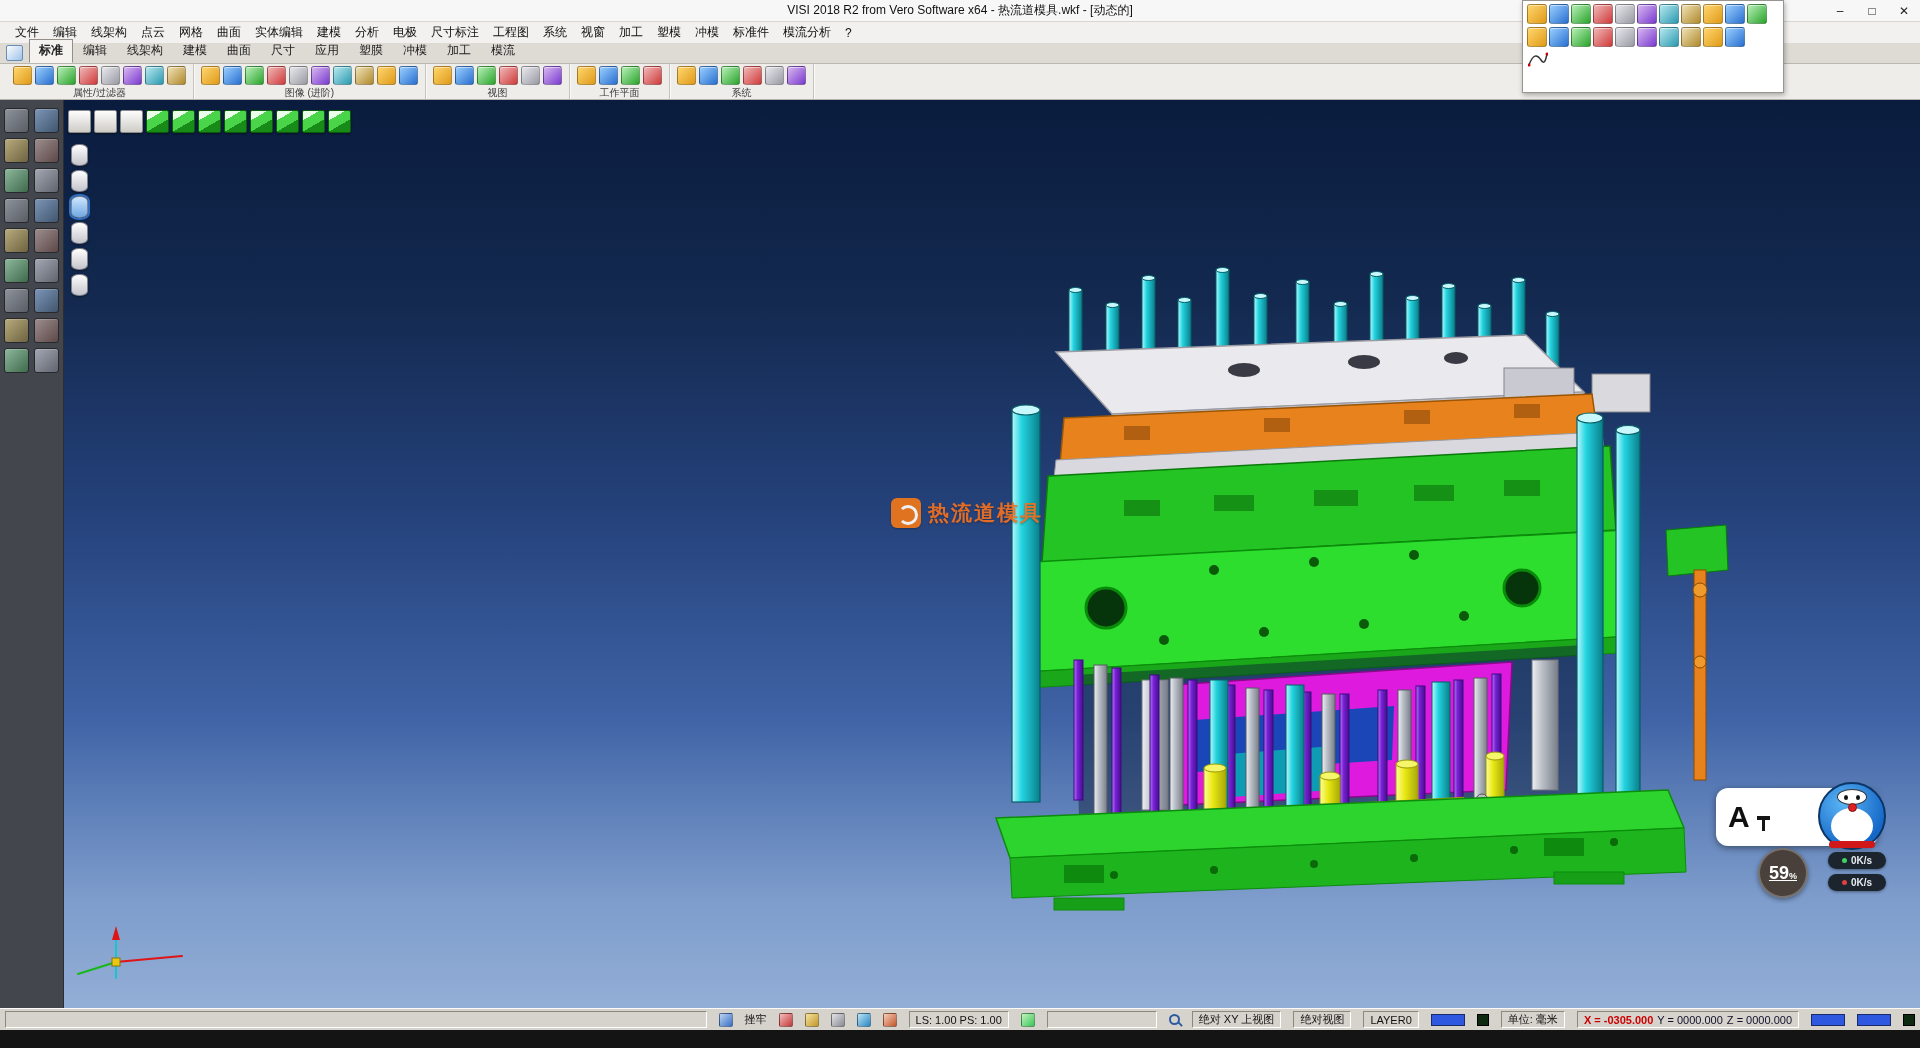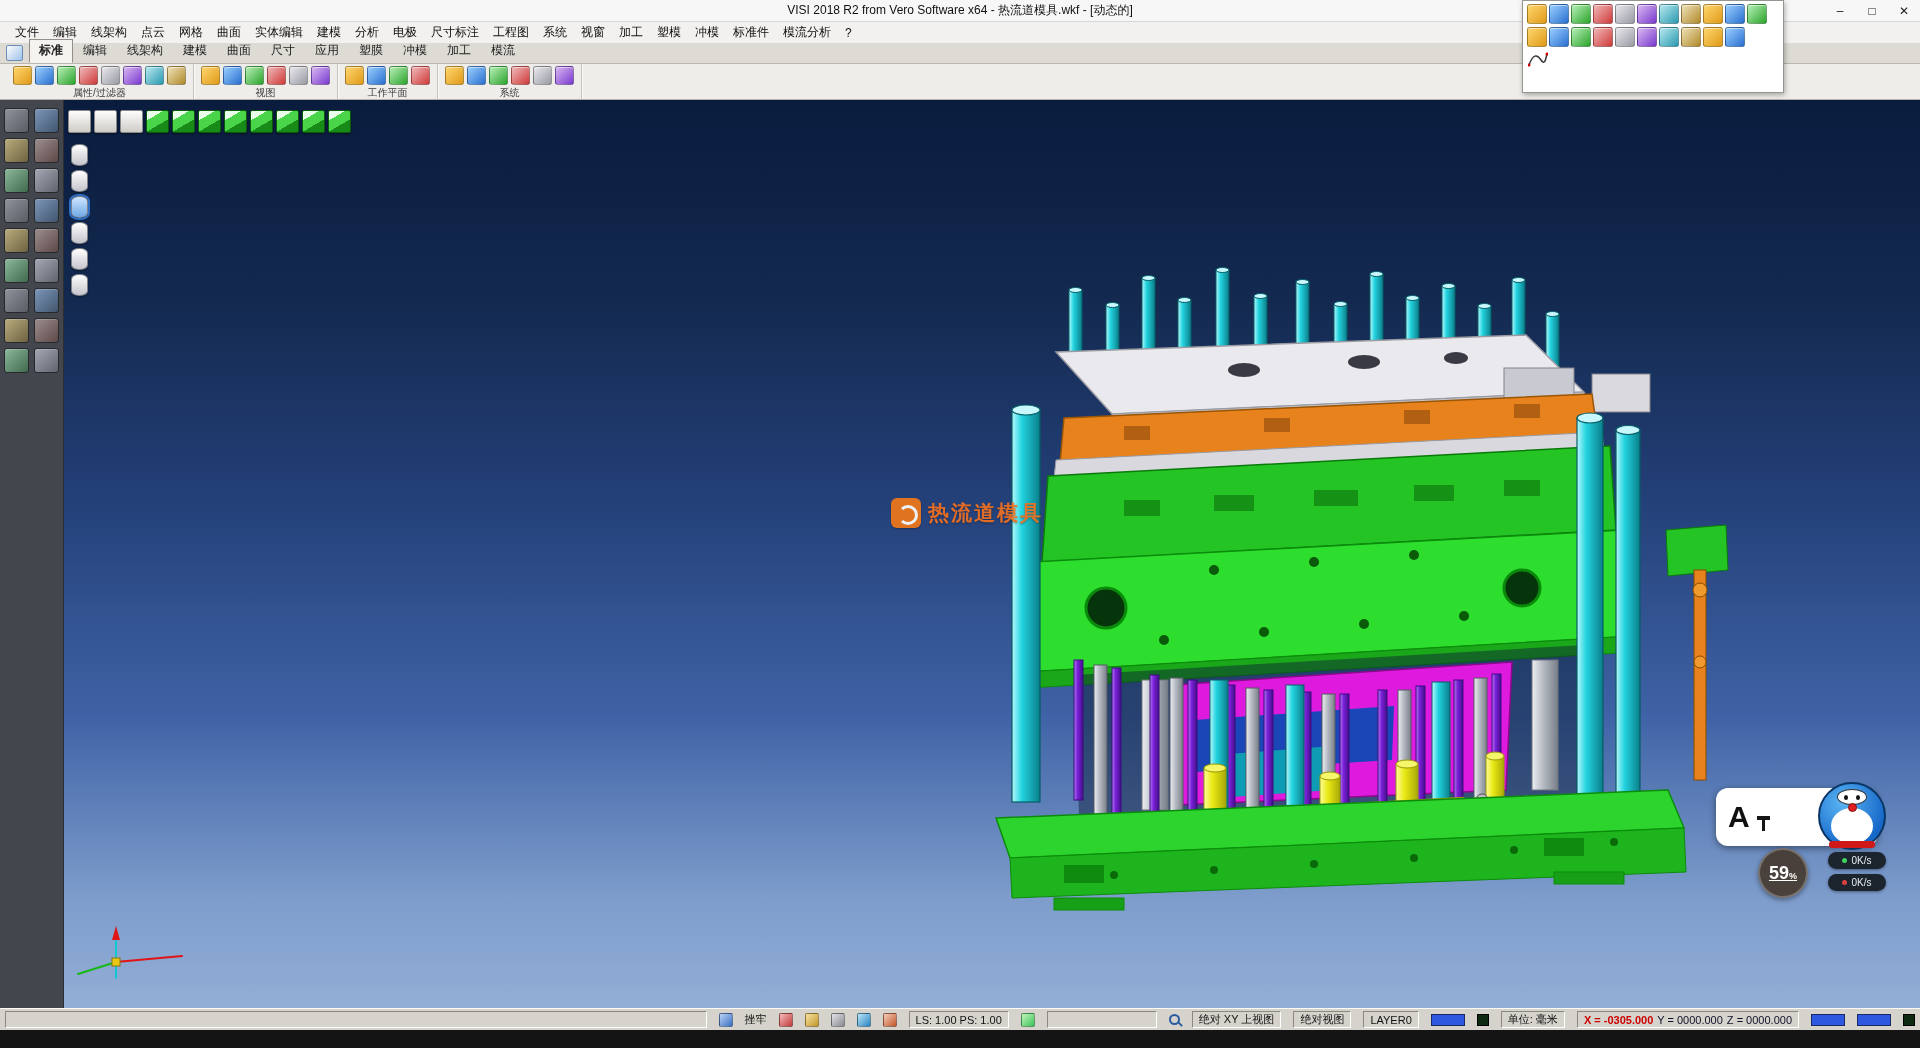--- a/index.html
+++ b/index.html
@@ -80,21 +80,21 @@
   .dora-face { position:absolute; left:11px; top:24px; width:42px; height:36px; background:#fff; border-radius:50%; }
   .dora-eyes { position:absolute; left:17px; top:5px; width:30px; height:16px; background:#fff; border:1px solid #333; border-radius:50%; }
   .dora-eyes::before, .dora-eyes::after { content:''; position:absolute; top:5px; width:4px; height:5px; background:#111; border-radius:50%; }
   .dora-eyes::before { left:6px; } .dora-eyes::after { right:6px; }
   .dora-nose { position:absolute; left:28px; top:19px; width:9px; height:9px; background:#e02020; border-radius:50%; border:1px solid #801010; }
   .dora-collar { position:absolute; left:9px; bottom:0px; width:46px; height:7px; background:#d01818; border-radius:4px; }
   .pct-circle { position:absolute; left:42px; top:60px; width:50px; height:50px; border-radius:50%; background:rgba(70,58,50,.93);
     border:2px solid rgba(255,255,255,.25); color:#fff; display:flex; align-items:center; justify-content:center; font-weight:bold; box-shadow:0 2px 5px rgba(0,0,0,.4);text-decoration:underline; }
   .pct-num { font-size:18px; } .pct-unit { font-size:9px; margin-top:6px; }
   .speed-pills { position:absolute; left:112px; top:64px; display:flex; flex-direction:column; gap:5px; }
-  .pill { width:58px; height:17px; background:#1c242e; border-radius:9px; color:#e6ebf1; font-size:10px; display:flex; align-items:center; justify-content:center; gap:4px; box-shadow:0 1px 3px rgba(0,0,0,.4); }
+  .pill { width:58px; height:17px; background:#1c242e; border-radius:9px; color:#e6ebf1; font-size:10px; display:flex; align-items:center; justify-content:center; gap:4px; box-shadow:0 1px 3px rgba(0,0,0,.4);font-weight:bold; }
   .dot-up { width:5px; height:5px; border-radius:50%; background:#3fd45f; }
   .dot-dn { width:5px; height:5px; border-radius:50%; background:#e04040; }
 
   
   .palette { position:absolute; left:1522px; top:0; width:262px; height:93px; background:#ffffff; border:1px solid #97958f; box-shadow:1px 2px 5px rgba(0,0,0,.3); z-index:60; padding:3px 4px; }
   .pal-row { display:flex; gap:2px; margin-bottom:3px; }
   .pal-row .icon { width:20px; height:20px; }
   .pal-curve { width:22px; height:18px; display:flex; align-items:center; justify-content:center; }
 
   
@@ -175,20 +175,35 @@
           <div class="icon"></div>
           <div class="icon"></div>
           <div class="icon"></div>
           <div class="icon"></div>
           <div class="icon"></div>
           <div class="icon"></div>
           <div class="icon"></div>
           <div class="icon"></div>
         </div>
       <div class="tg-label">属性/过滤器</div>
+    </div>
+    <div class="tgroup">
+      <div class="tg-icons">
+          <div class="icon"></div>
+          <div class="icon"></div>
+          <div class="icon"></div>
+          <div class="icon"></div>
+          <div class="icon"></div>
+          <div class="icon"></div>
+          <div class="icon"></div>
+          <div class="icon"></div>
+          <div class="icon"></div>
+          <div class="icon"></div>
+        </div>
+      <div class="tg-label">图像 (进阶)</div>
     </div>
     <div class="tgroup">
       <div class="tg-icons">
           <div class="icon"></div>
           <div class="icon"></div>
           <div class="icon"></div>
           <div class="icon"></div>
           <div class="icon"></div>
           <div class="icon"></div>
         </div>

